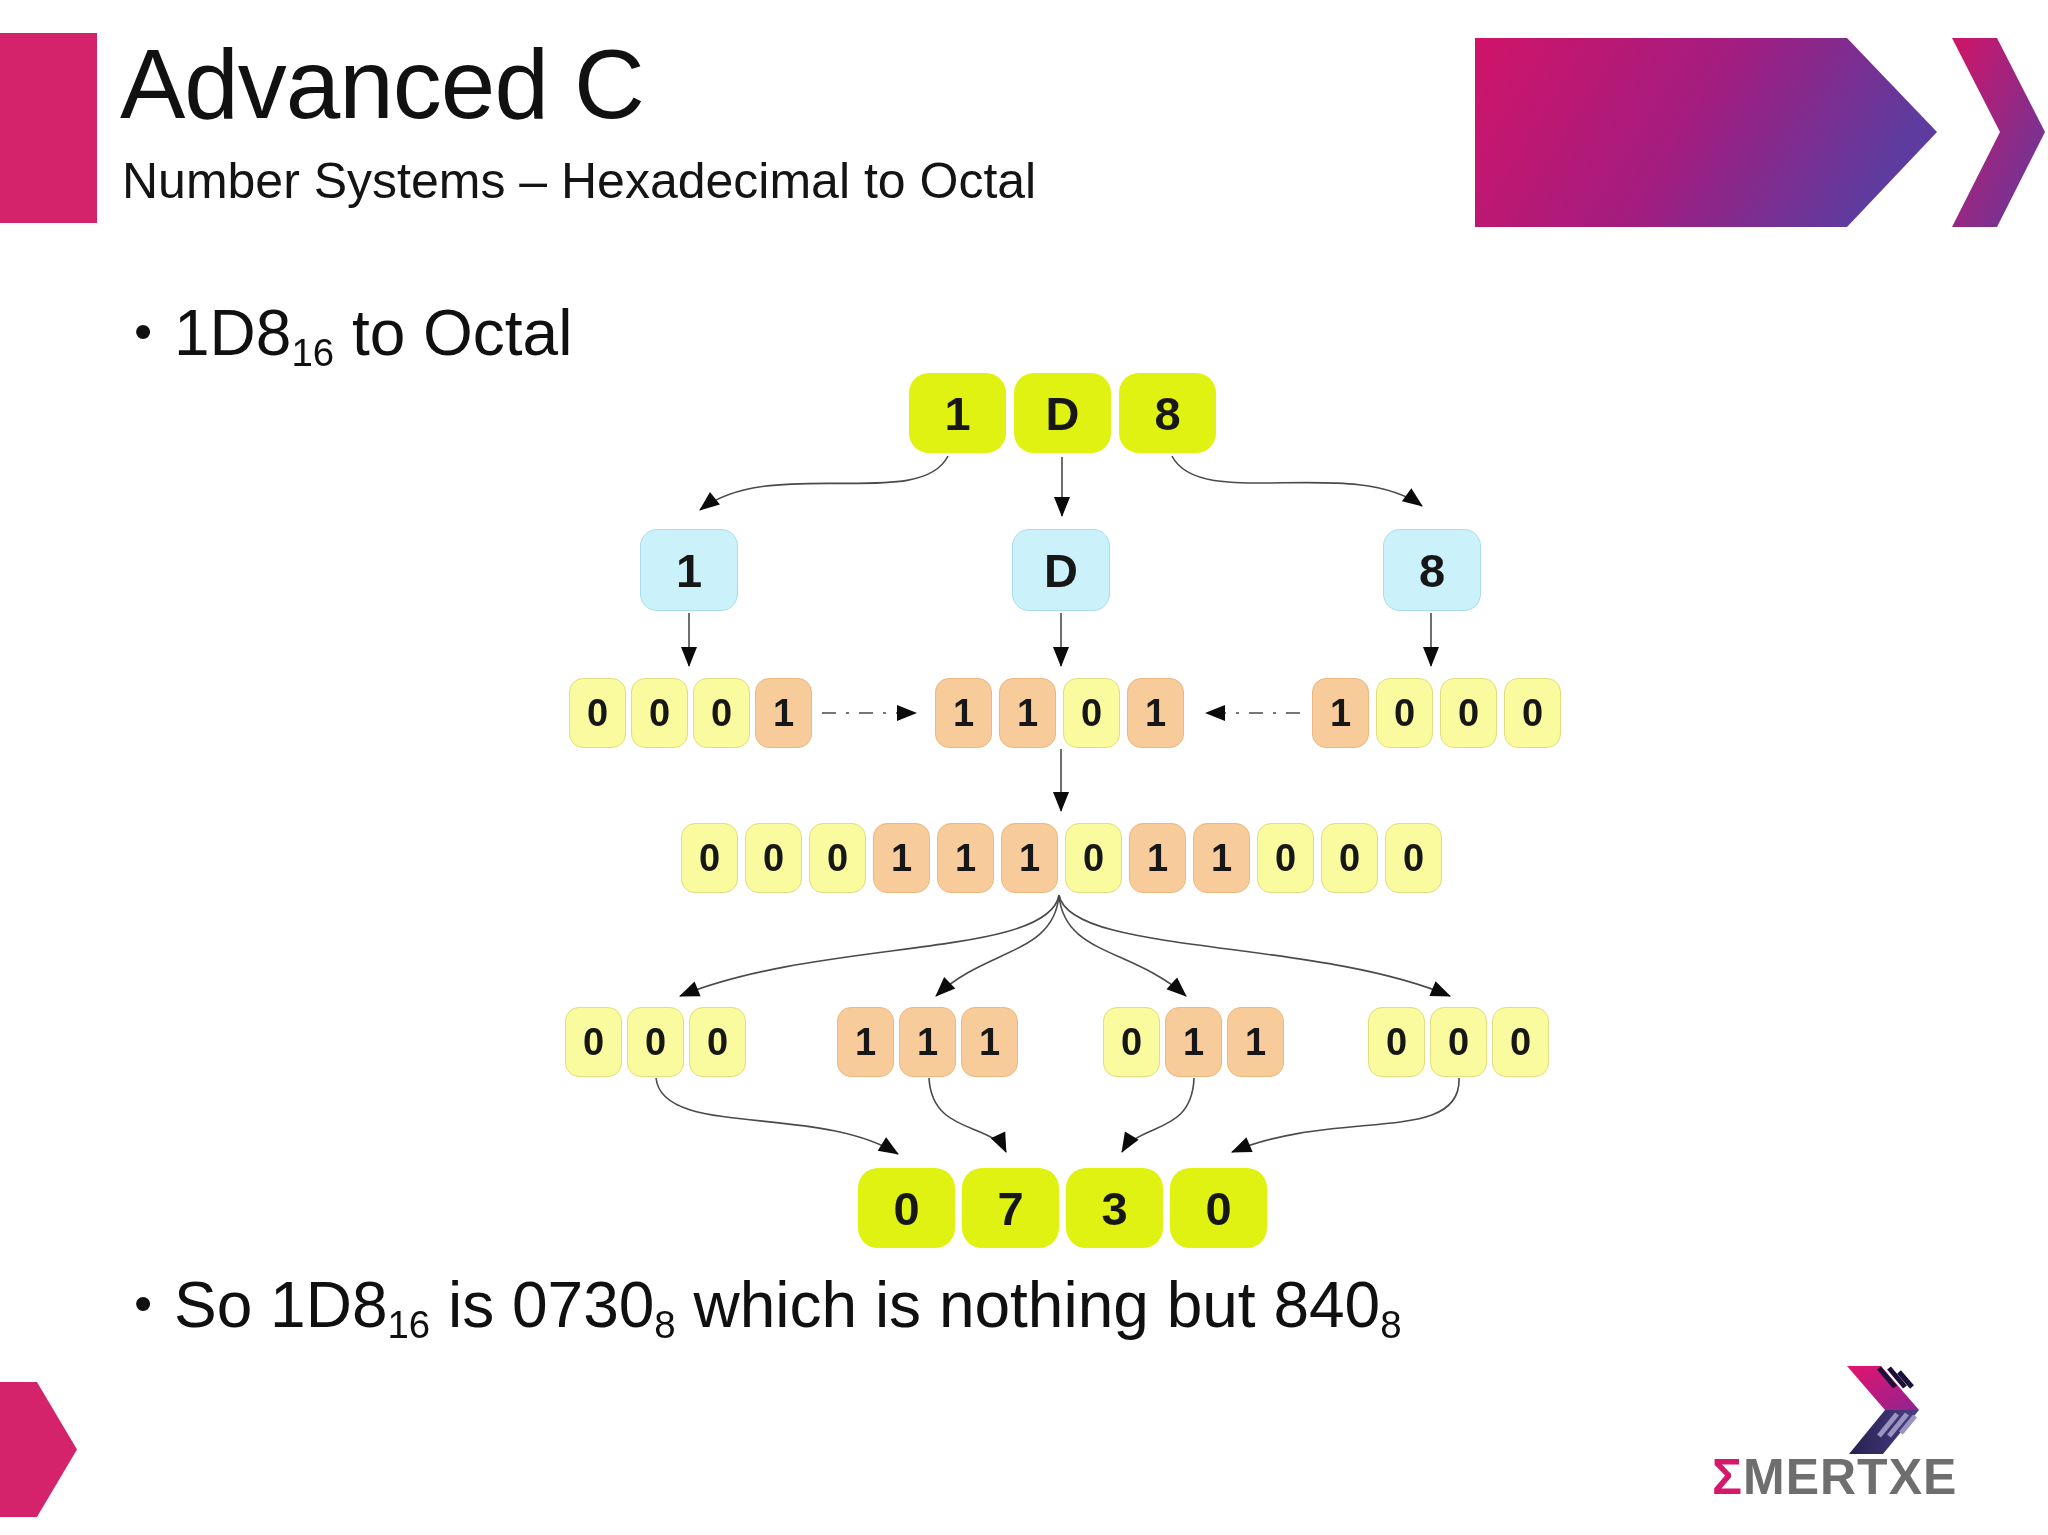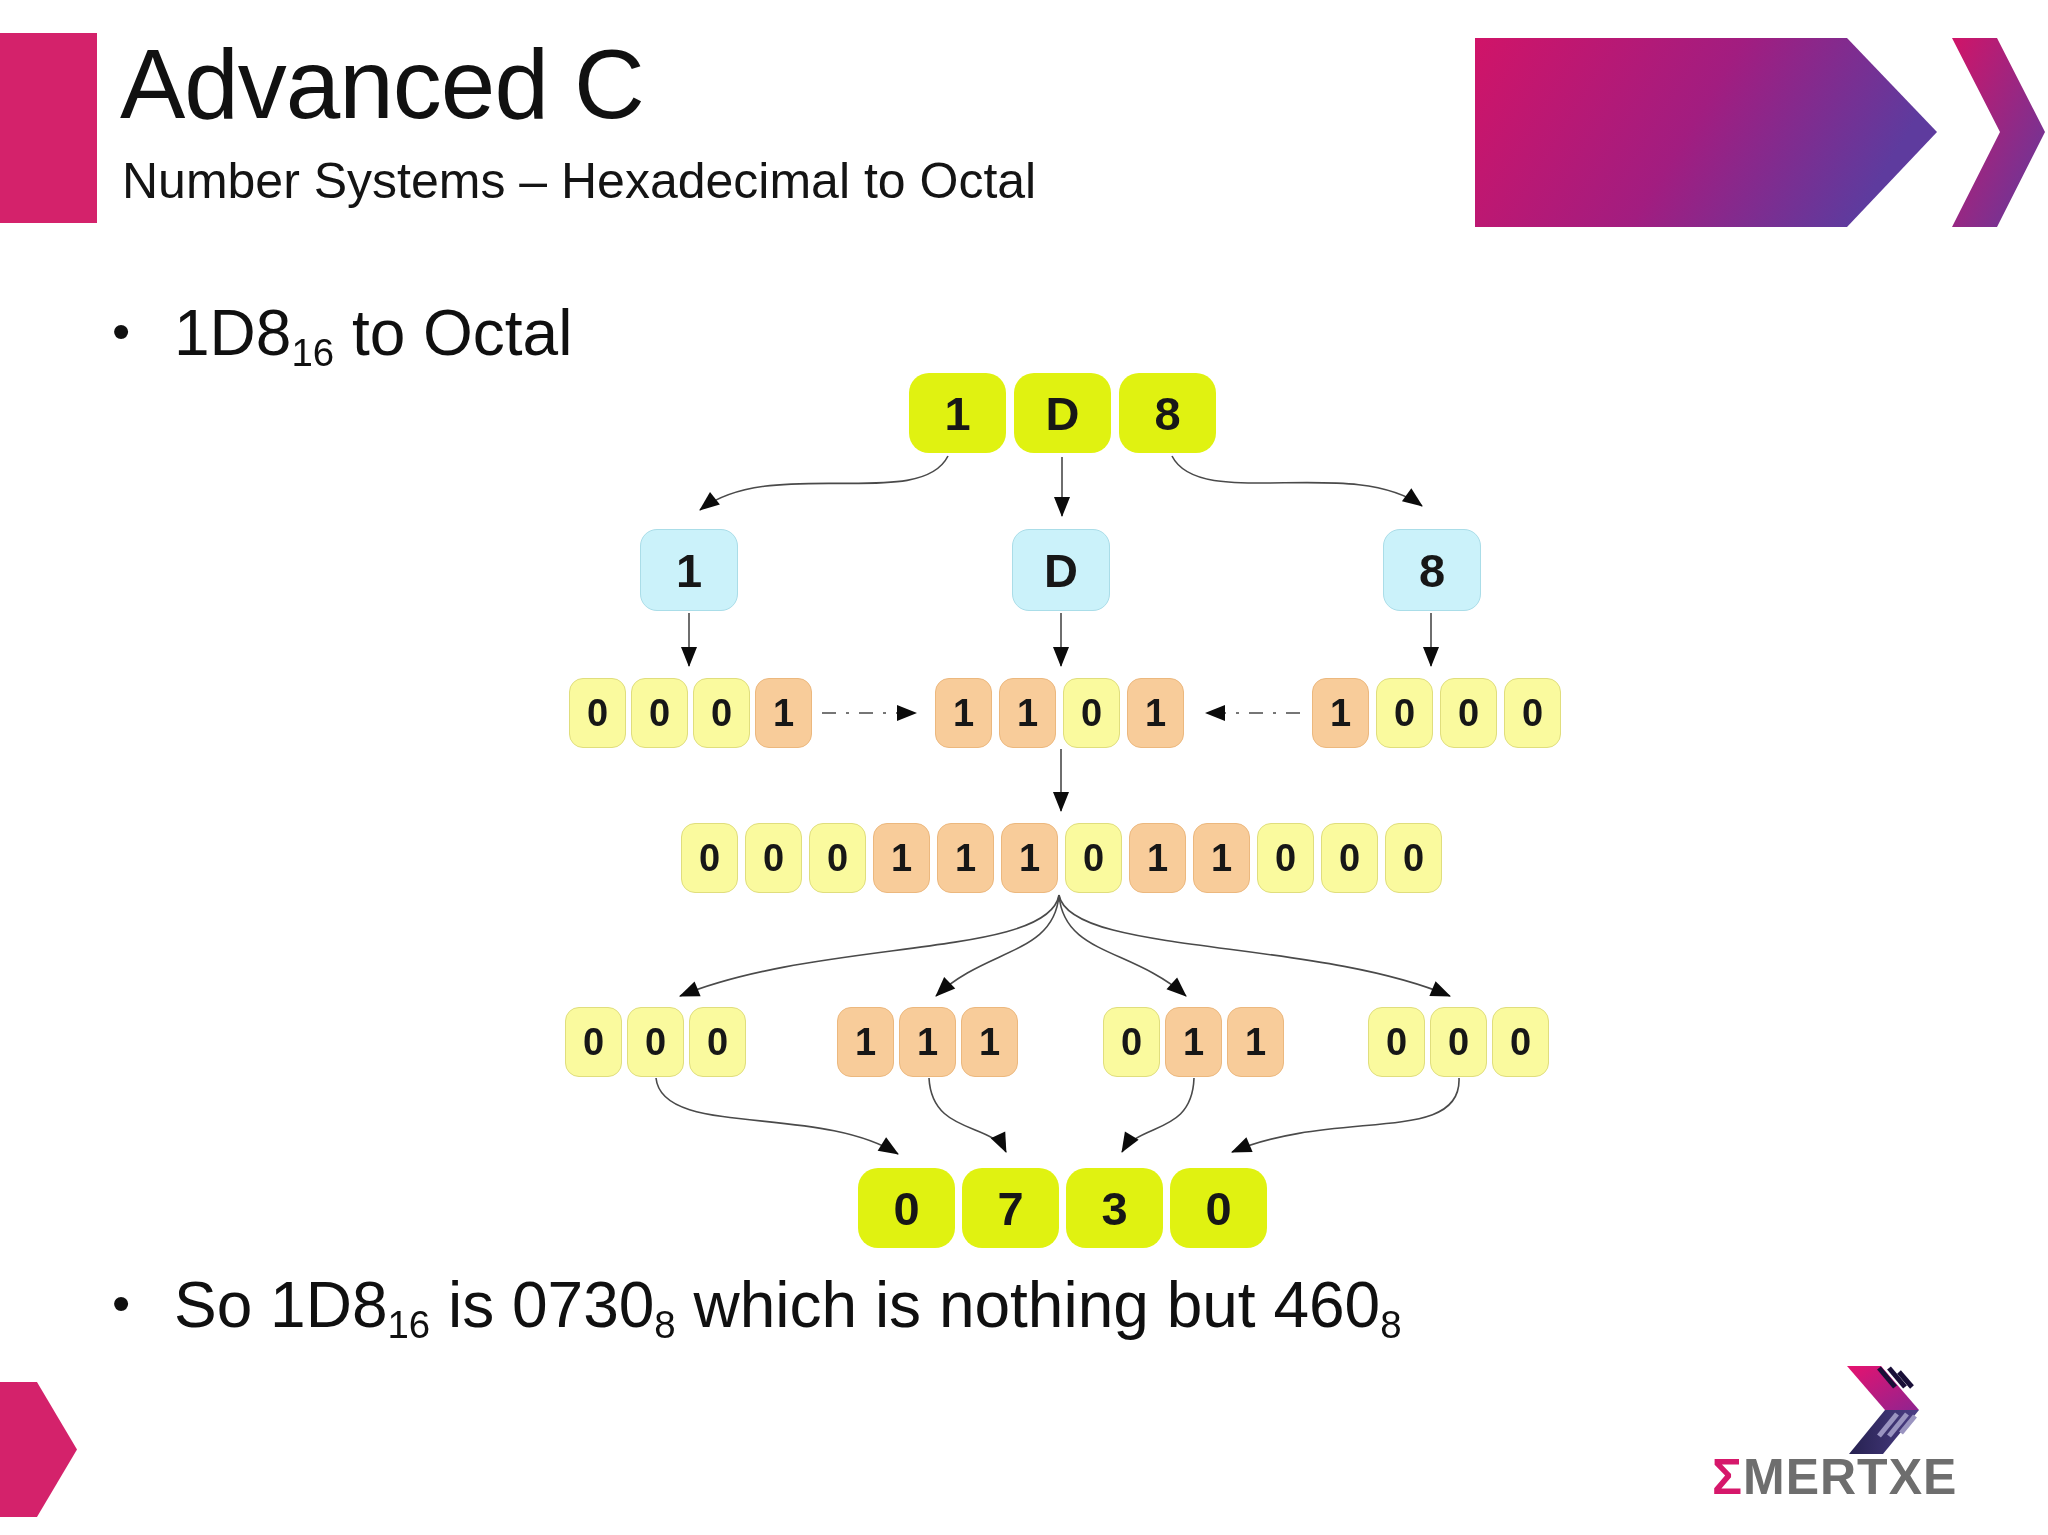--- a/index.html
+++ b/index.html
@@ -1,18 +1,18 @@
 <!DOCTYPE html>
 <html><head>
 <meta charset="utf-8">
 <style>
   html,body{margin:0;padding:0;background:#e8e8e8;}
   #slide{
     position:relative;width:2048px;height:1535px;background:#ffffff;
-    font-family:"Liberation Sans",sans-serif;overflow:hidden;color:#141414;
+    font-family:"Liberation Sans",sans-serif;overflow:hidden;color:#141414;text-align:center;
   }
   
   .corner-rect{position:absolute;left:0;top:33px;width:97px;height:190px;background:#d4226b;}
   .title{position:absolute;left:120px;top:28px;font-size:98px;font-weight:400;letter-spacing:-1px;color:#111;}
   .subtitle{position:absolute;left:122px;top:152px;font-size:50px;font-weight:400;color:#141414;}
   .banner{position:absolute;left:1475px;top:30px;width:573px;height:205px;}
   
   .bullet{position:absolute;left:112px;font-size:64px;color:#101010;white-space:nowrap;}
   .bullet .dot{display:inline-block;width:62px;font-size:52px;vertical-align:0.12em;}
   .bullet sub{font-size:0.6em;vertical-align:-0.28em;letter-spacing:0;}
@@ -164,21 +164,21 @@
     <div class="bit b0">0</div>
   </div>
 
   <div class="row" style="left:858px;top:1168px;gap:7px;">
     <div class="hexbox">0</div>
     <div class="hexbox">7</div>
     <div class="hexbox">3</div>
     <div class="hexbox">0</div>
   </div>
 
-  <div class="bullet" id="bullet2"><span class="dot">•</span><span>So 1D8</span><sub>16</sub><span> is 0730</span><sub>8</sub><span> which is nothing but 460</span><sub>8</sub></div>
+  <div class="bullet" id="bullet2"><span class="dot">•</span><span>So 1D8</span><sub>16</sub><span> is 0730</span><sub>8</sub><span> which is nothing but 840</span><sub>8</sub></div>
 
   <div class="corner-arrow"></div>
 
   <svg class="logo-icon" viewBox="0 0 96 114">
     <defs>
       <linearGradient id="gLogoTop" x1="0" y1="0" x2="1" y2="1">
         <stop offset="0" stop-color="#e6126f"></stop>
         <stop offset="1" stop-color="#8f2490"></stop>
       </linearGradient>
       <linearGradient id="gLogoBot" x1="0" y1="0" x2="1" y2="0">

